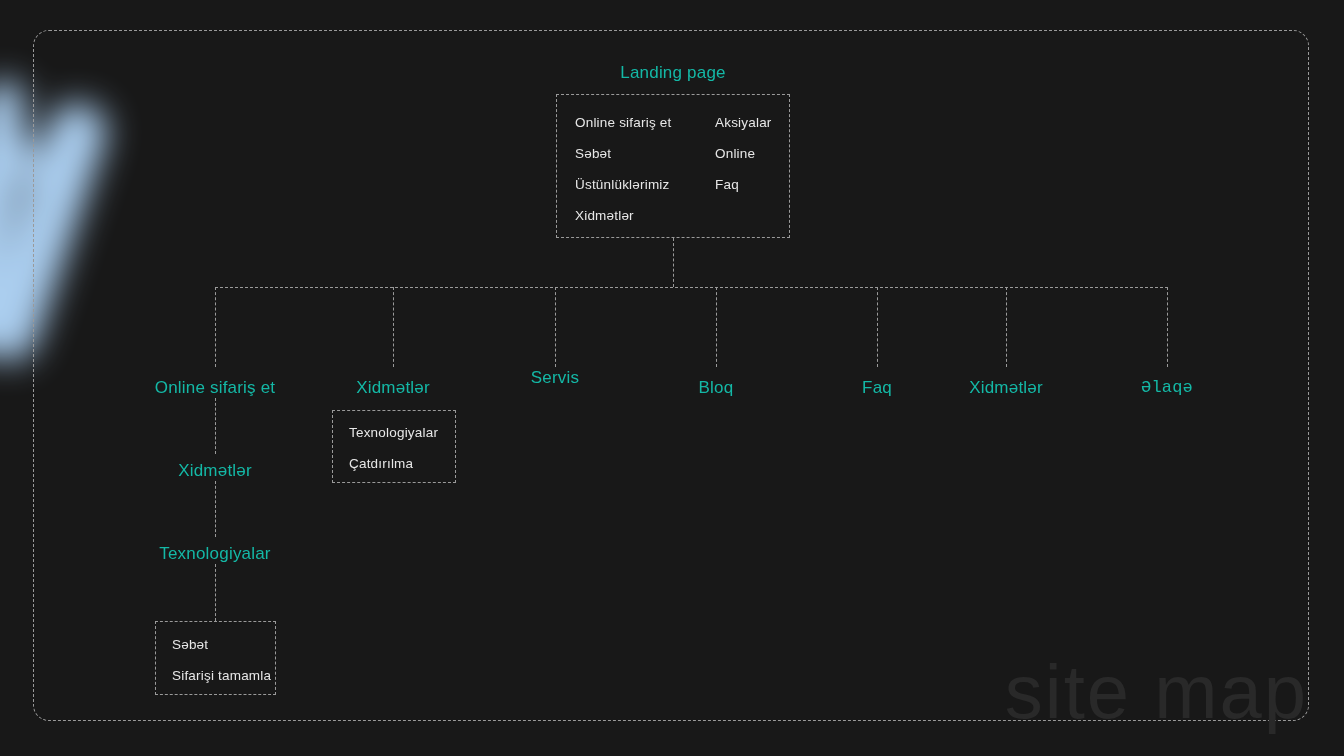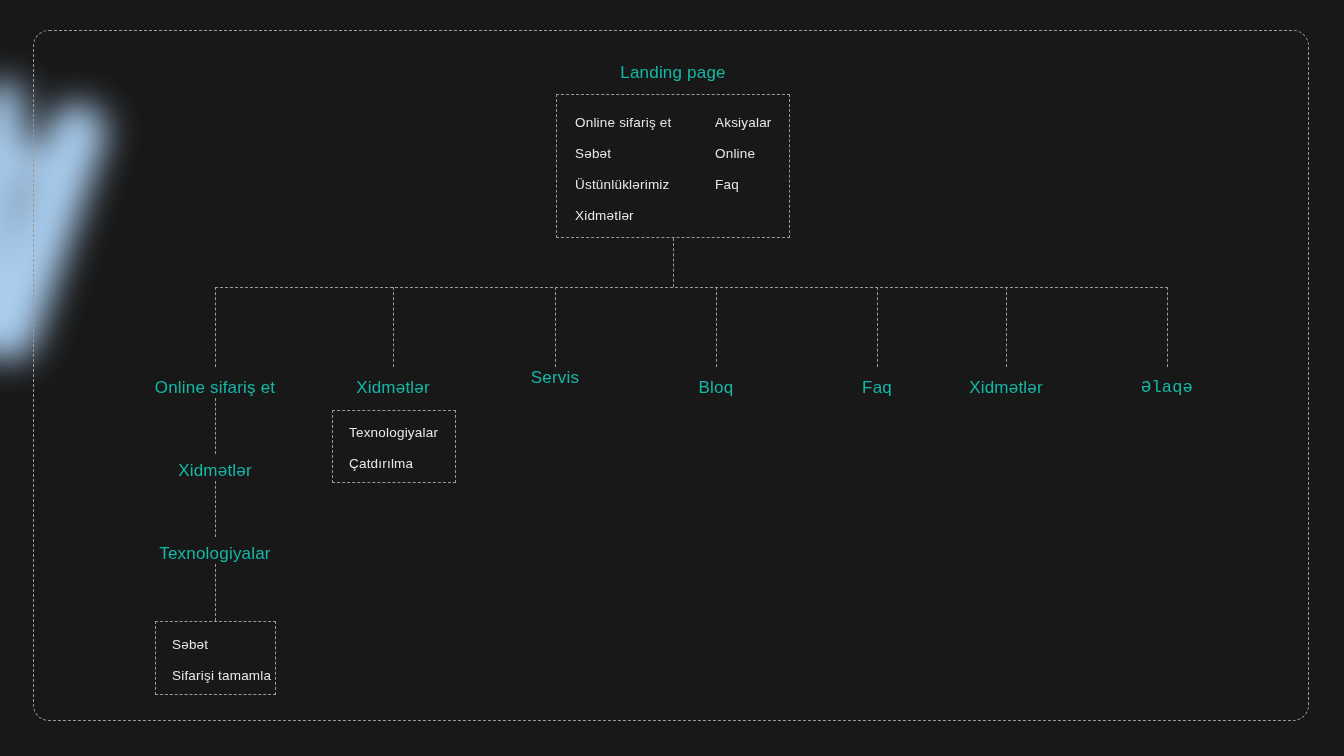--- a/index.html
+++ b/index.html
@@ -112,20 +112,21 @@
     <div class="glow-bar gb1"></div>
     <div class="glow-bar gb2"></div>
     <div class="glow-bar gb3"></div>
 
     <div class="glow-bar gb5"></div>
 
   </div>
 
   <div class="outer-frame"></div>
 
+  <div class="watermark">site map</div>
 
   <div class="node-label root" style="left:673px; top:63px;">Landing page</div>
 
   <div class="box" style="left:556px; top:94px; width:234px; height:144px;">
     <div class="row" style="left:18px; top:20px;">Online sifariş et</div>
     <div class="row" style="left:18px; top:51px;">Səbət</div>
     <div class="row" style="left:18px; top:82px;">Üstünlüklərimiz</div>
     <div class="row" style="left:18px; top:113px;">Xidmətlər</div>
     <div class="row" style="left:158px; top:20px;">Aksiyalar</div>
     <div class="row" style="left:158px; top:51px;">Online</div>

